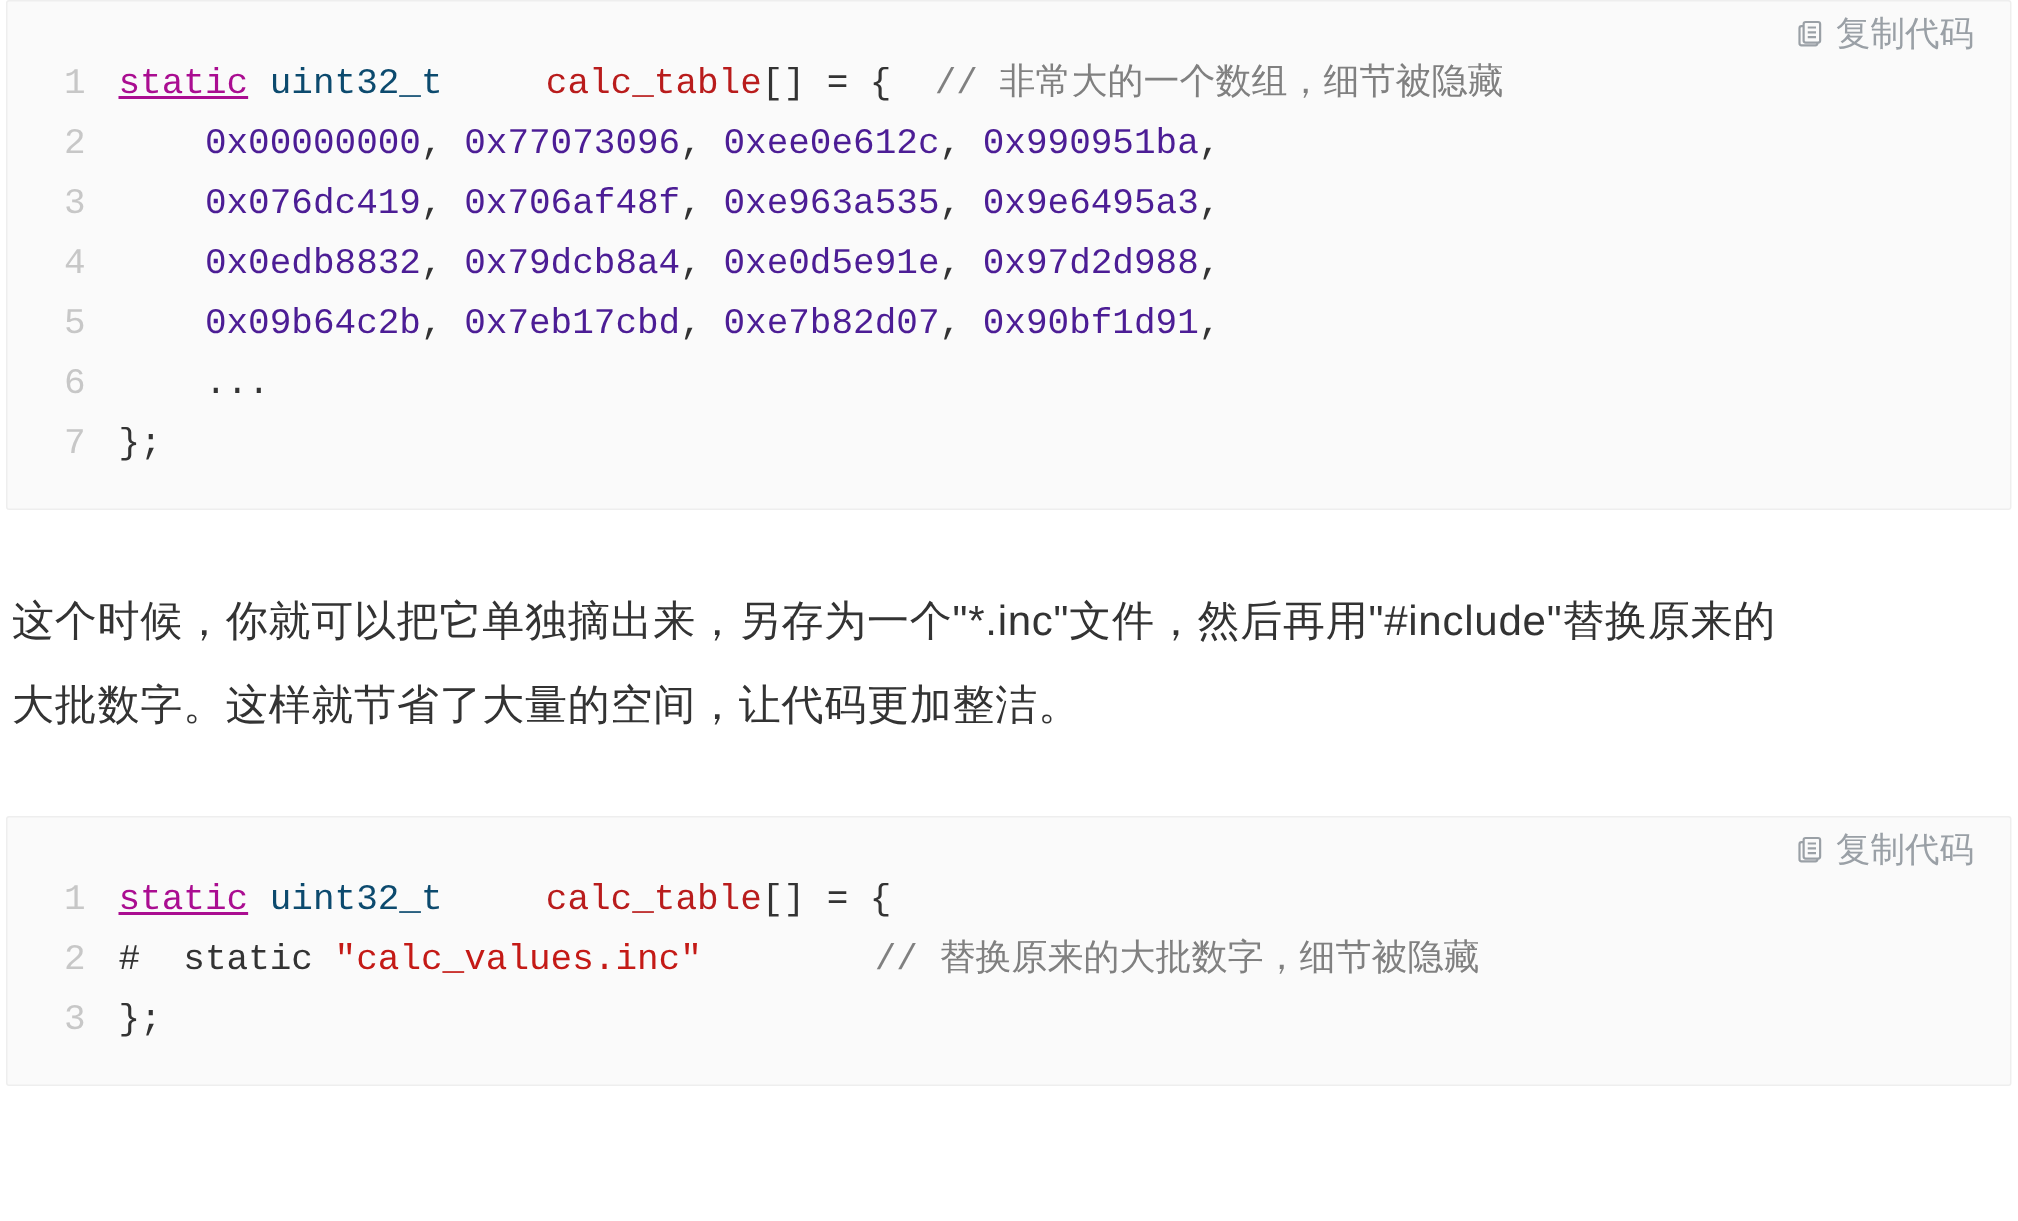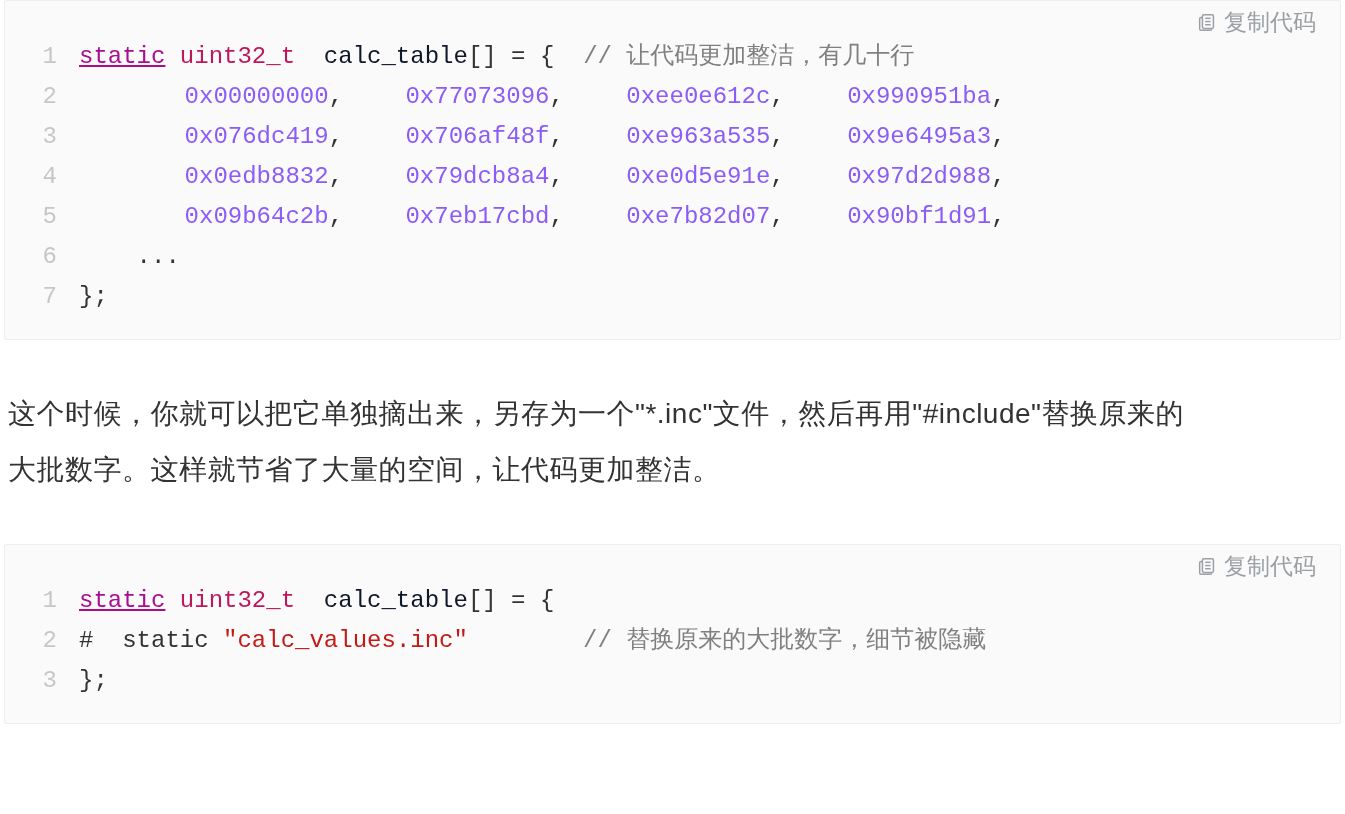--- a/index.html
+++ b/index.html
@@ -43,23 +43,23 @@
   }
   .lineno {
     display:inline-block;
     width:22px;
     text-align:right;
     color:#c7c7c7;
     margin:0 22px 0 22px;
     user-select:none;
   }
   .kw  { color:#aa0d91;text-decoration:underline; }   
-  .type{ color:#be185d; }   
-  .ident{ color:#0f172a; }
-  .num { color:#8b5cf6;margin-left:48px; }   
+  .type{ color:#0c4a6e; }   
+  .ident{ color:#b91c1c;margin-left:40px; }
+  .num { color:#4c1d95; }   
   .pun { color:#333; }
   .cm  { color:#808080; }   
   .pre { color:#333; }      
   .str { color:#c41a16; }   
   .paragraph {
     font-size:28px;
     line-height:56px;
     color:#333;
     margin:46px 4px 46px 4px;
     max-width:1180px;
@@ -75,21 +75,21 @@
       <svg viewBox="0 0 24 24" fill="none" stroke="#9aa0a6" stroke-width="1.6">
         <rect x="7" y="4" width="12" height="15" rx="1.5"></rect>
         <path d="M7 7H5.5A1.5 1.5 0 0 0 4 8.5v11A1.5 1.5 0 0 0 5.5 21h10A1.5 1.5 0 0 0 17 19.5V19"></path>
         <line x1="10" y1="8" x2="16" y2="8"></line>
           <line x1="10" y1="11.5" x2="16" y2="11.5"></line>
           <line x1="10" y1="15" x2="16" y2="15"></line>
       </svg>
     </span>
     <span>复制代码</span>
   </div>
-<pre class="code"><span class="lineno">1</span><span class="kw">static</span> <span class="type">uint32_t</span>  <span class="ident">calc_table</span><span class="pun">[] = {</span>  <span class="cm">// 让代码更加整洁，有几十行</span>
+<pre class="code"><span class="lineno">1</span><span class="kw">static</span> <span class="type">uint32_t</span>  <span class="ident">calc_table</span><span class="pun">[] = {</span>  <span class="cm">// 非常大的一个数组，细节被隐藏</span>
 <span class="lineno">2</span>    <span class="num">0x00000000</span><span class="pun">, </span><span class="num">0x77073096</span><span class="pun">, </span><span class="num">0xee0e612c</span><span class="pun">, </span><span class="num">0x990951ba</span><span class="pun">,</span>
 <span class="lineno">3</span>    <span class="num">0x076dc419</span><span class="pun">, </span><span class="num">0x706af48f</span><span class="pun">, </span><span class="num">0xe963a535</span><span class="pun">, </span><span class="num">0x9e6495a3</span><span class="pun">,</span>
 <span class="lineno">4</span>    <span class="num">0x0edb8832</span><span class="pun">, </span><span class="num">0x79dcb8a4</span><span class="pun">, </span><span class="num">0xe0d5e91e</span><span class="pun">, </span><span class="num">0x97d2d988</span><span class="pun">,</span>
 <span class="lineno">5</span>    <span class="num">0x09b64c2b</span><span class="pun">, </span><span class="num">0x7eb17cbd</span><span class="pun">, </span><span class="num">0xe7b82d07</span><span class="pun">, </span><span class="num">0x90bf1d91</span><span class="pun">,</span>
 <span class="lineno">6</span>    <span class="pun">...</span>
 <span class="lineno">7</span><span class="pun">};</span></pre>
 </div>
 
 <div class="paragraph">这个时候，你就可以把它单独摘出来，另存为一个"*.inc"文件，然后再用"#include"替换原来的大批数字。这样就节省了大量的空间，让代码更加整洁。</div>
 

